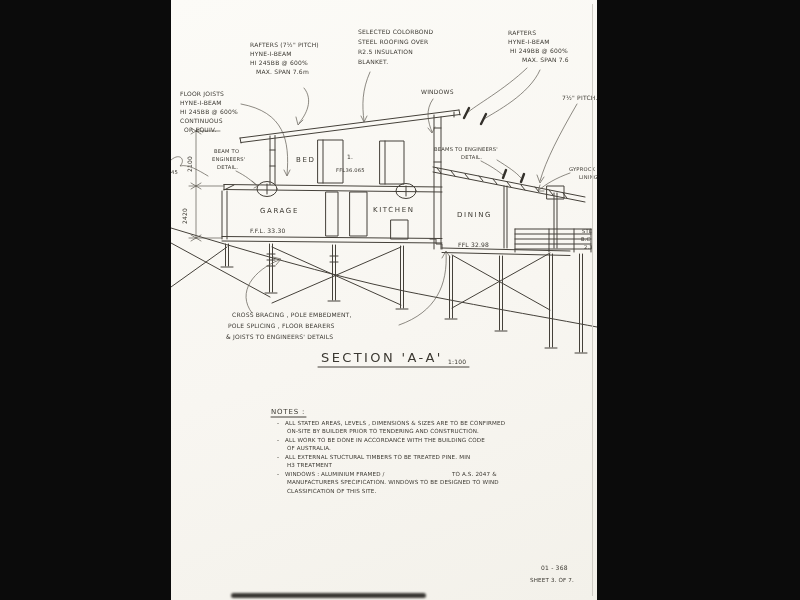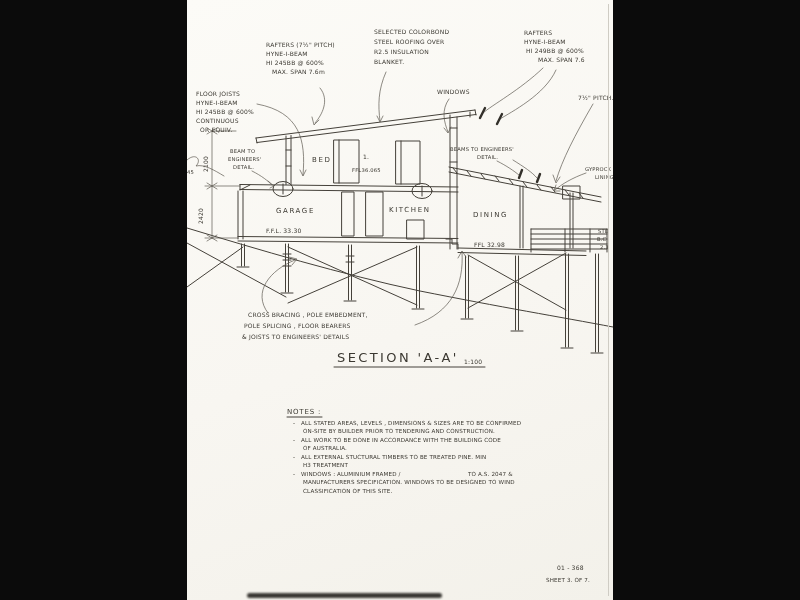--- a/index.html
+++ b/index.html
@@ -1,21 +1,21 @@
 <!DOCTYPE html>
 <html><head>
 <meta charset="utf-8">
 <style>
   html,body{margin:0;padding:0;background:#000;}
   #stage{position:relative;width:800px;height:600px;overflow:hidden;background:#0b0b0b;
          font-family:"DejaVu Sans",sans-serif;}
   #mat-left,#mat-right{position:absolute;top:0;height:600px;background:#0b0b0b;}
   #mat-left{left:0;width:187px;}
   #mat-right{left:613px;width:187px;}
-  #page{position:absolute;left:187px;top:0;width:426px;height:600px;overflow:hidden;
+  #page{position:absolute;left:171px;top:0;width:426px;height:600px;overflow:hidden;
         background:linear-gradient(160deg,#fcfbf7 0%,#f8f6f1 55%,#f3f1ea 100%);}
   #page svg{position:absolute;left:0;top:0;}
   .ln{stroke:#45413a;stroke-width:1;fill:none;stroke-linecap:round;stroke-linejoin:round;}
   .thin{stroke:#5d5950;stroke-width:.7;fill:none;stroke-linecap:round;}
   .bold{stroke:#33302a;stroke-width:2.4;fill:none;stroke-linecap:round;}
   .txt{fill:#3b3831;font-family:"DejaVu Sans",sans-serif;}
   .t5{font-size:5.2px;letter-spacing:.2px;}
   .t6{font-size:6px;letter-spacing:.2px;}
   .t6s{font-size:5.6px;letter-spacing:.15px;}
   .t7{font-size:7px;letter-spacing:1.6px;}

